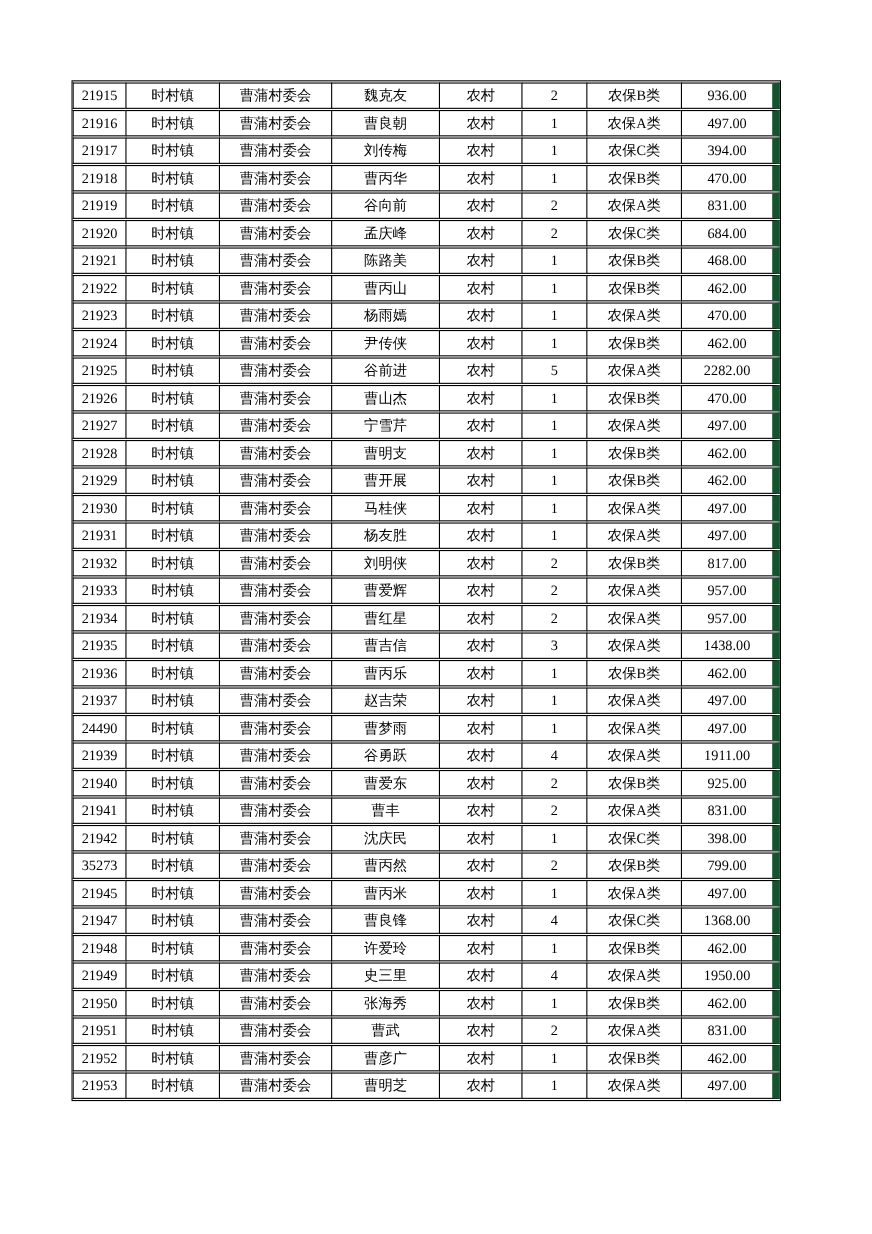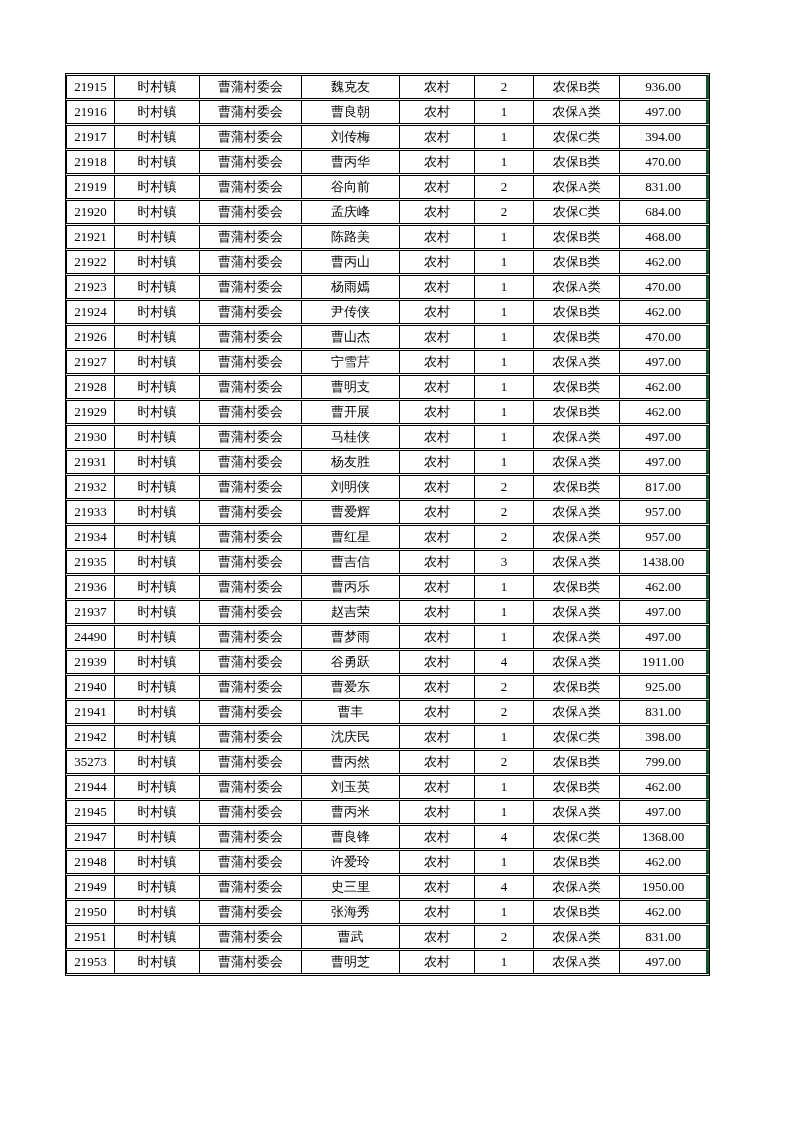--- a/index.html
+++ b/index.html
@@ -40,21 +40,21 @@
     line-height: 22px;
     padding: 0;
     font-size: 13px;
     text-align: center;
     vertical-align: middle;
     white-space: nowrap;
     overflow: hidden;
     background: #ffffff;
   }
   table.roster td:last-child {
-    border-right: 3px solid #14532d;
+    border-right: 7px solid #14532d;
   }
   col.c-id       { width: 48px; }
   col.c-town     { width: 85px; }
   col.c-village  { width: 102px; }
   col.c-name     { width: 98px; }
   col.c-type     { width: 75px; }
   col.c-count    { width: 59px; }
   col.c-category { width: 86px; }
   col.c-amount   { width: 90px; }
 </style>
@@ -168,20 +168,30 @@
           <td>21924</td>
           <td>时村镇</td>
           <td>曹蒲村委会</td>
           <td>尹传侠</td>
           <td>农村</td>
           <td>1</td>
           <td>农保B类</td>
           <td>462.00</td>
         </tr>
         <tr>
+          <td>21925</td>
+          <td>时村镇</td>
+          <td>曹蒲村委会</td>
+          <td>谷前进</td>
+          <td>农村</td>
+          <td>5</td>
+          <td>农保A类</td>
+          <td>2282.00</td>
+        </tr>
+        <tr>
           <td>21926</td>
           <td>时村镇</td>
           <td>曹蒲村委会</td>
           <td>曹山杰</td>
           <td>农村</td>
           <td>1</td>
           <td>农保B类</td>
           <td>470.00</td>
         </tr>
         <tr>
@@ -346,30 +356,20 @@
         </tr>
         <tr>
           <td>35273</td>
           <td>时村镇</td>
           <td>曹蒲村委会</td>
           <td>曹丙然</td>
           <td>农村</td>
           <td>2</td>
           <td>农保B类</td>
           <td>799.00</td>
-        </tr>
-        <tr>
-          <td>21944</td>
-          <td>时村镇</td>
-          <td>曹蒲村委会</td>
-          <td>刘玉英</td>
-          <td>农村</td>
-          <td>1</td>
-          <td>农保B类</td>
-          <td>462.00</td>
         </tr>
         <tr>
           <td>21945</td>
           <td>时村镇</td>
           <td>曹蒲村委会</td>
           <td>曹丙米</td>
           <td>农村</td>
           <td>1</td>
           <td>农保A类</td>
           <td>497.00</td>
@@ -416,20 +416,30 @@
         </tr>
         <tr>
           <td>21951</td>
           <td>时村镇</td>
           <td>曹蒲村委会</td>
           <td>曹武</td>
           <td>农村</td>
           <td>2</td>
           <td>农保A类</td>
           <td>831.00</td>
+        </tr>
+        <tr>
+          <td>21952</td>
+          <td>时村镇</td>
+          <td>曹蒲村委会</td>
+          <td>曹彦广</td>
+          <td>农村</td>
+          <td>1</td>
+          <td>农保B类</td>
+          <td>462.00</td>
         </tr>
         <tr>
           <td>21953</td>
           <td>时村镇</td>
           <td>曹蒲村委会</td>
           <td>曹明芝</td>
           <td>农村</td>
           <td>1</td>
           <td>农保A类</td>
           <td>497.00</td>

